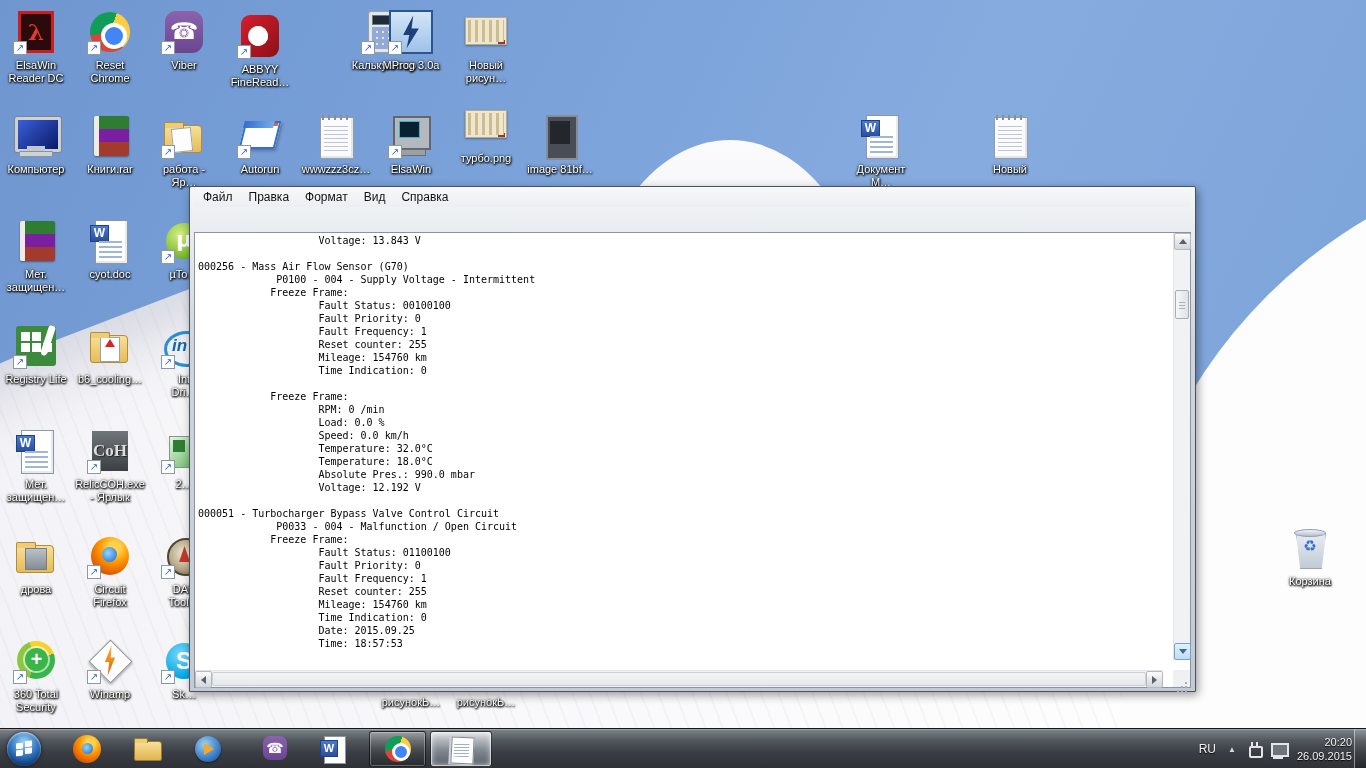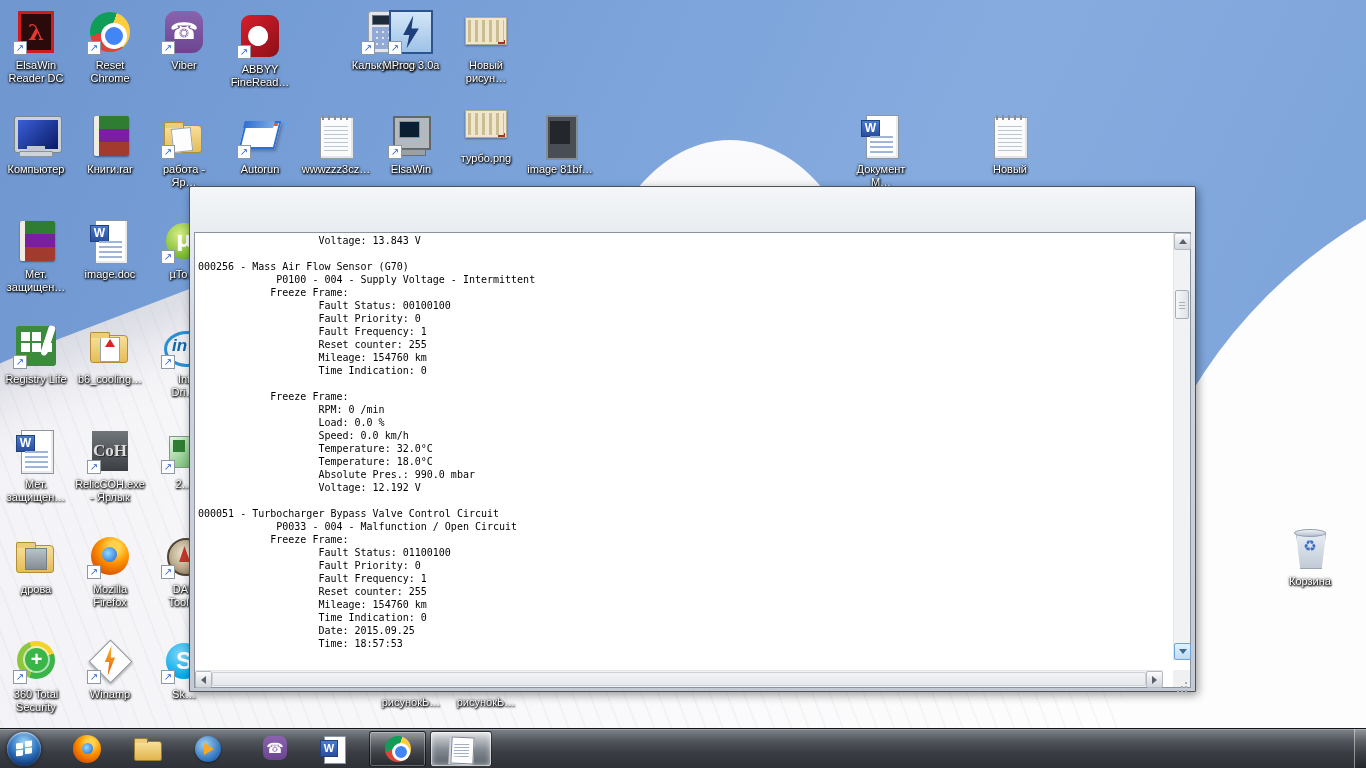--- a/index.html
+++ b/index.html
@@ -487,21 +487,21 @@
         </span>
         <span class="dlabel">Мет.
 защищен…</span>
       </div>
 
       <div class="dicon" data-type="word" style="position: absolute; left: 74px; top: 217px;">
         <span class="ico">
           <span class="g1"></span>
           <span class="g2"></span>
         </span>
-        <span class="dlabel">image.doc</span>
+        <span class="dlabel">cyot.doc</span>
       </div>
 
       <div class="dicon" data-type="utor" data-shortcut="true" style="position: absolute; left: 148px; top: 217px;">
         <span class="ico">
           <span class="g1"></span>
           <span class="g2"></span>
           <span class="sc-badge"></span>
         </span>
         <span class="dlabel">µTo…</span>
       </div>
@@ -568,21 +568,21 @@
         </span>
         <span class="dlabel">дрова</span>
       </div>
 
       <div class="dicon" data-type="firefox" data-shortcut="true" style="position: absolute; left: 74px; top: 532px;">
         <span class="ico">
           <span class="g1"></span>
           <span class="g2"></span>
           <span class="sc-badge"></span>
         </span>
-        <span class="dlabel">Mozilla
+        <span class="dlabel">Circuit
 Firefox</span>
       </div>
 
       <div class="dicon" data-type="daemon" data-shortcut="true" style="position: absolute; left: 148px; top: 532px;">
         <span class="ico">
           <span class="g1"></span>
           <span class="g2"></span>
           <span class="sc-badge"></span>
         </span>
         <span class="dlabel">DAE
@@ -653,20 +653,32 @@
       <div class="dicon" data-type="notefile" style="position: absolute; left: 450px; top: 645px;">
         <span class="ico">
           <span class="g1"></span>
           <span class="g2"></span>
         </span>
         <span class="dlabel">рисунокЬ…</span>
       </div>
     </div>
 
   <div id="notepad">
+    <div class="menubar">
+
+        <span class="menu-item">Файл</span>
+
+        <span class="menu-item">Правка</span>
+
+        <span class="menu-item">Формат</span>
+
+        <span class="menu-item">Вид</span>
+
+        <span class="menu-item">Справка</span>
+      </div>
     <div class="client">
       <div class="textarea">                    Voltage: 13.843 V
 
 000256 - Mass Air Flow Sensor (G70)
              P0100 - 004 - Supply Voltage - Intermittent
             Freeze Frame:
                     Fault Status: 00100100
                     Fault Priority: 0
                     Fault Frequency: 1
                     Reset counter: 255
@@ -743,16 +755,26 @@
         </div>
 
         <div class="tb-item" data-type="chrome" data-running="true" style="position: absolute; left: 369px; width: 57px;">
           <span class="tbi"></span>
         </div>
 
         <div class="tb-item" data-type="notepad" data-running="true" data-active="true" style="position: absolute; left: 430px; width: 62px;">
           <span class="tbi"></span>
         </div>
       </div>
+    <div id="tray">
+      <span class="tray-lang">RU</span>
+      <span class="tray-up">▲</span>
+      <span class="tray-plug"></span>
+      <span class="tray-net"></span>
+      <span class="tray-clock">
+        <span>20:20</span><br>
+        <span>26.09.2015</span>
+      </span>
+    </div>
     <div id="show-desktop"></div>
   </div>
 
 </div>
 
 </body></html>

